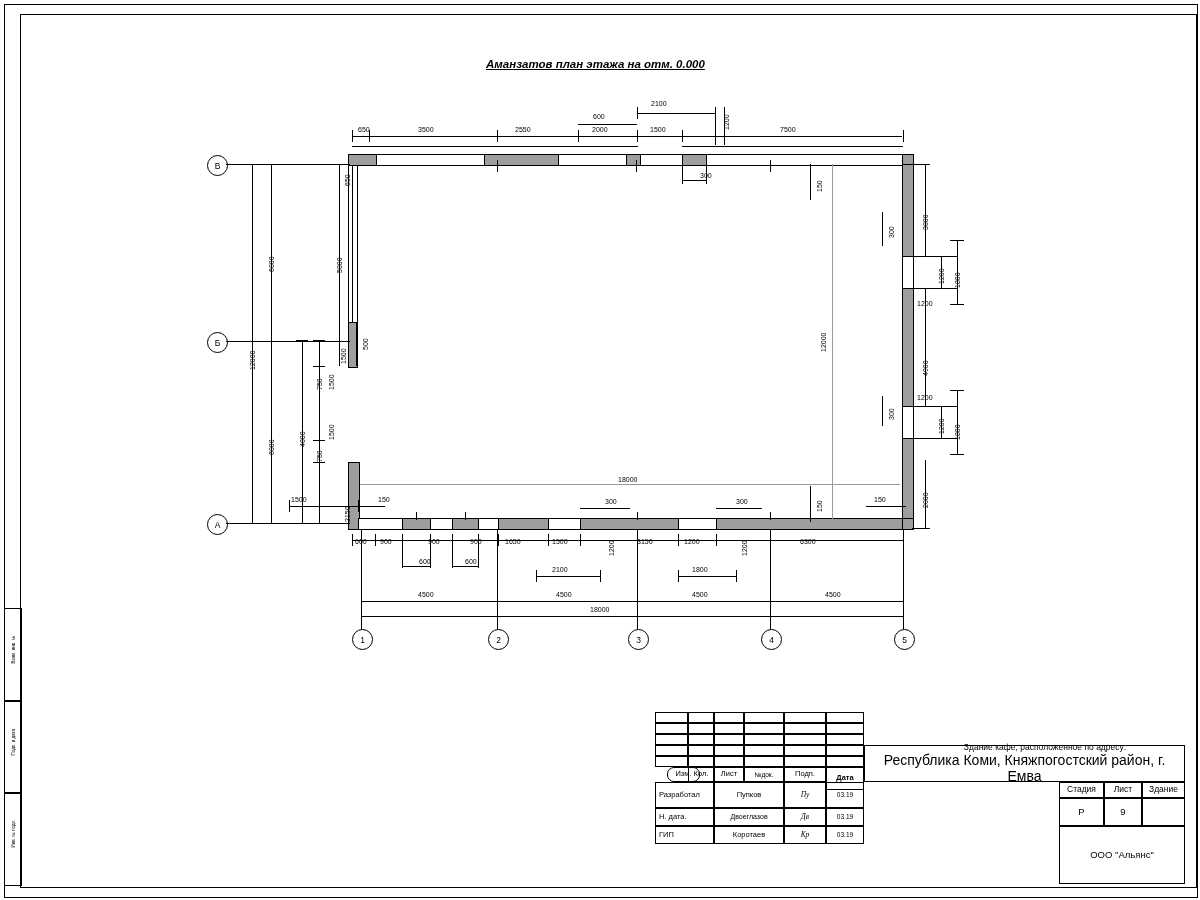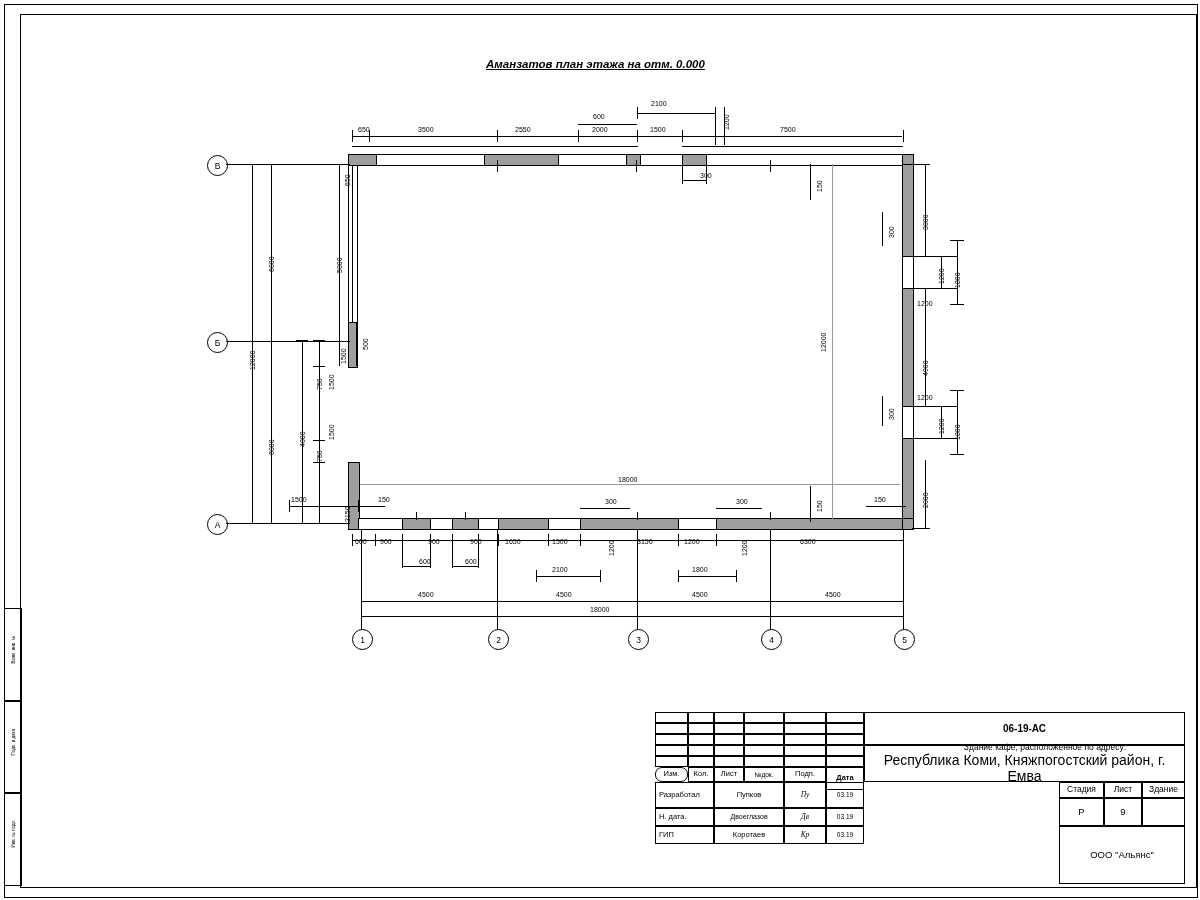--- a/index.html
+++ b/index.html
@@ -378,21 +378,21 @@
     <div class="cell" style="left:129px;top:33px;width:42px;height:11px;"></div>
     <div class="cell" style="left:171px;top:33px;width:38px;height:11px;"></div>
 
     <div class="cell" style="left:0;top:44px;width:33px;height:11px;"></div>
     <div class="cell" style="left:33px;top:44px;width:26px;height:11px;"></div>
     <div class="cell" style="left:59px;top:44px;width:30px;height:11px;"></div>
     <div class="cell" style="left:89px;top:44px;width:40px;height:11px;"></div>
     <div class="cell" style="left:129px;top:44px;width:42px;height:11px;"></div>
     <div class="cell" style="left:171px;top:44px;width:38px;height:11px;"></div>
 
-    <div class="cell" style="left:0;top:55px;width:33px;height:15px;border-radius:7px;">Изм.</div>
+    <div class="cell" style="left:12px;top:55px;width:33px;height:15px;border-radius:7px;">Изм.</div>
     <div class="cell" style="left:33px;top:55px;width:26px;height:15px;">Кол.</div>
     <div class="cell" style="left:59px;top:55px;width:30px;height:15px;">Лист</div>
     <div class="cell" style="left:89px;top:55px;width:40px;height:15px;font-size:6.5px;">№док.</div>
     <div class="cell" style="left:129px;top:55px;width:42px;height:15px;">Подп.</div>
     <div class="cell" style="left:171px;top:55px;width:38px;height:23px;font-weight:bold;">Дата</div>
 
     <div class="cell" style="left:0;top:70px;width:59px;height:26px;justify-content:flex-start;padding-left:3px;">Разработал</div>
     <div class="cell" style="left:59px;top:70px;width:70px;height:26px;">Пупков</div>
     <div class="cell sig" style="left:129px;top:70px;width:42px;height:26px;">Пу</div>
     <div class="cell" style="left:171px;top:70px;width:38px;height:26px;font-size:6.5px;">03.19</div>
@@ -400,21 +400,20 @@
     <div class="cell" style="left:0;top:96px;width:59px;height:18px;justify-content:flex-start;padding-left:3px;">Н. дата.</div>
     <div class="cell" style="left:59px;top:96px;width:70px;height:18px;font-size:7px;">Двоеглазов</div>
     <div class="cell sig" style="left:129px;top:96px;width:42px;height:18px;">Дв</div>
     <div class="cell" style="left:171px;top:96px;width:38px;height:18px;font-size:6.5px;">03.19</div>
 
     <div class="cell" style="left:0;top:114px;width:59px;height:18px;justify-content:flex-start;padding-left:3px;text-align:right;">ГИП</div>
     <div class="cell" style="left:59px;top:114px;width:70px;height:18px;">Коротаев</div>
     <div class="cell sig" style="left:129px;top:114px;width:42px;height:18px;">Кр</div>
     <div class="cell" style="left:171px;top:114px;width:38px;height:18px;font-size:6.5px;">03.19</div>
 
-    <div class="cell b" style="left:209px;top:0;width:321px;height:33px;font-weight:bold;font-size:10px;">06-19-АС</div>
 
     <div class="cell" style="left:209px;top:33px;width:321px;height:37px;flex-direction:column;">
       <span style="font-size:8.5px;margin-left:41px;">Здание кафе, расположенное по адресу:</span>
       <span style="font-size:14px;">Республика Коми, Княжпогостский район, г. Емва</span>
     </div>
 
 
 
     <div class="cell" style="left:404px;top:70px;width:45px;height:16px;font-size:8.5px;">Стадия</div>
     <div class="cell" style="left:449px;top:70px;width:38px;height:16px;font-size:8.5px;">Лист</div>

